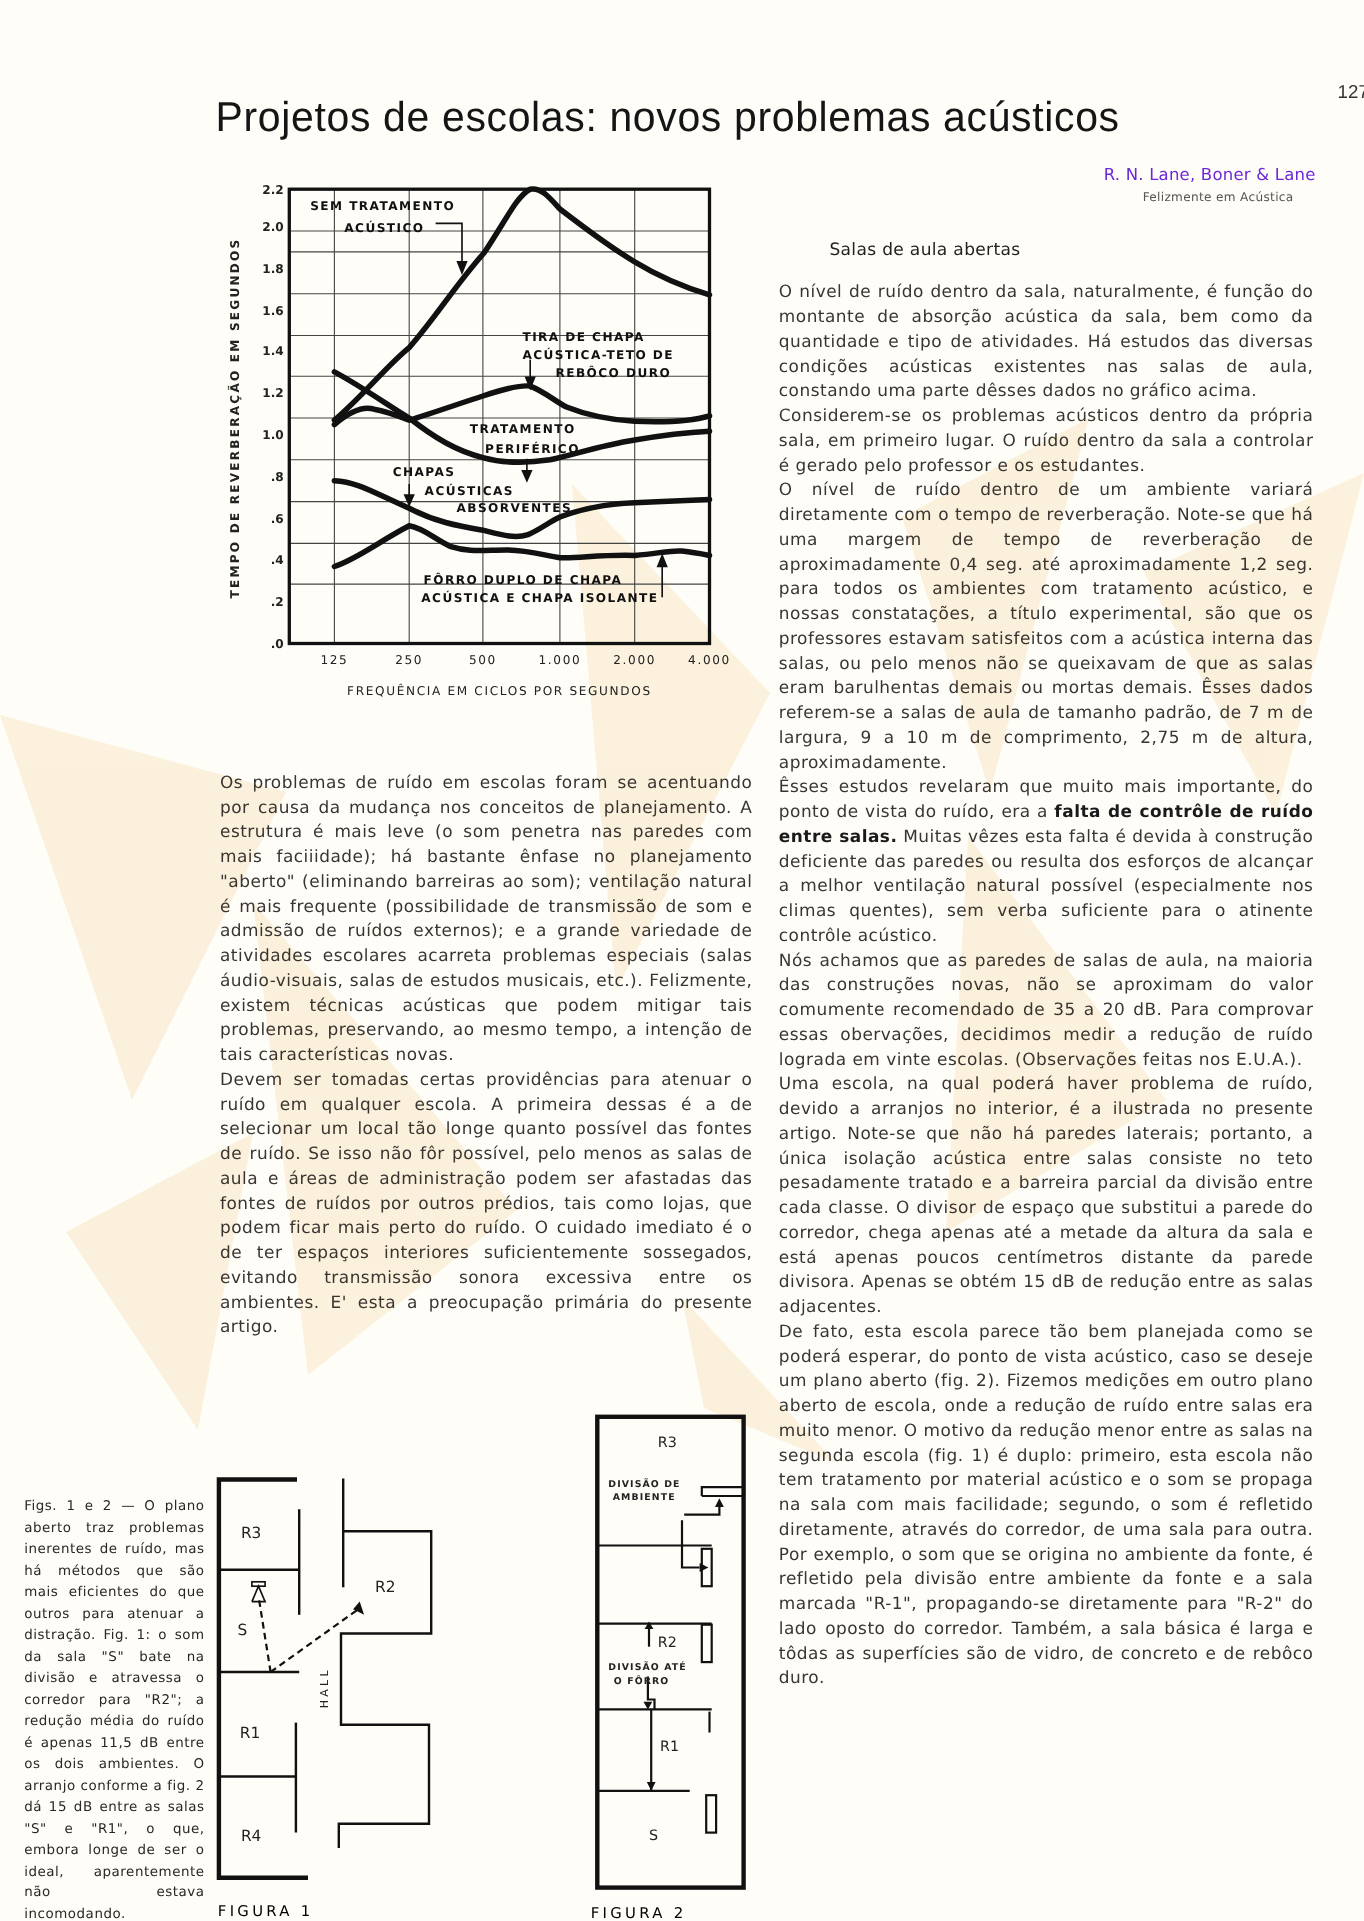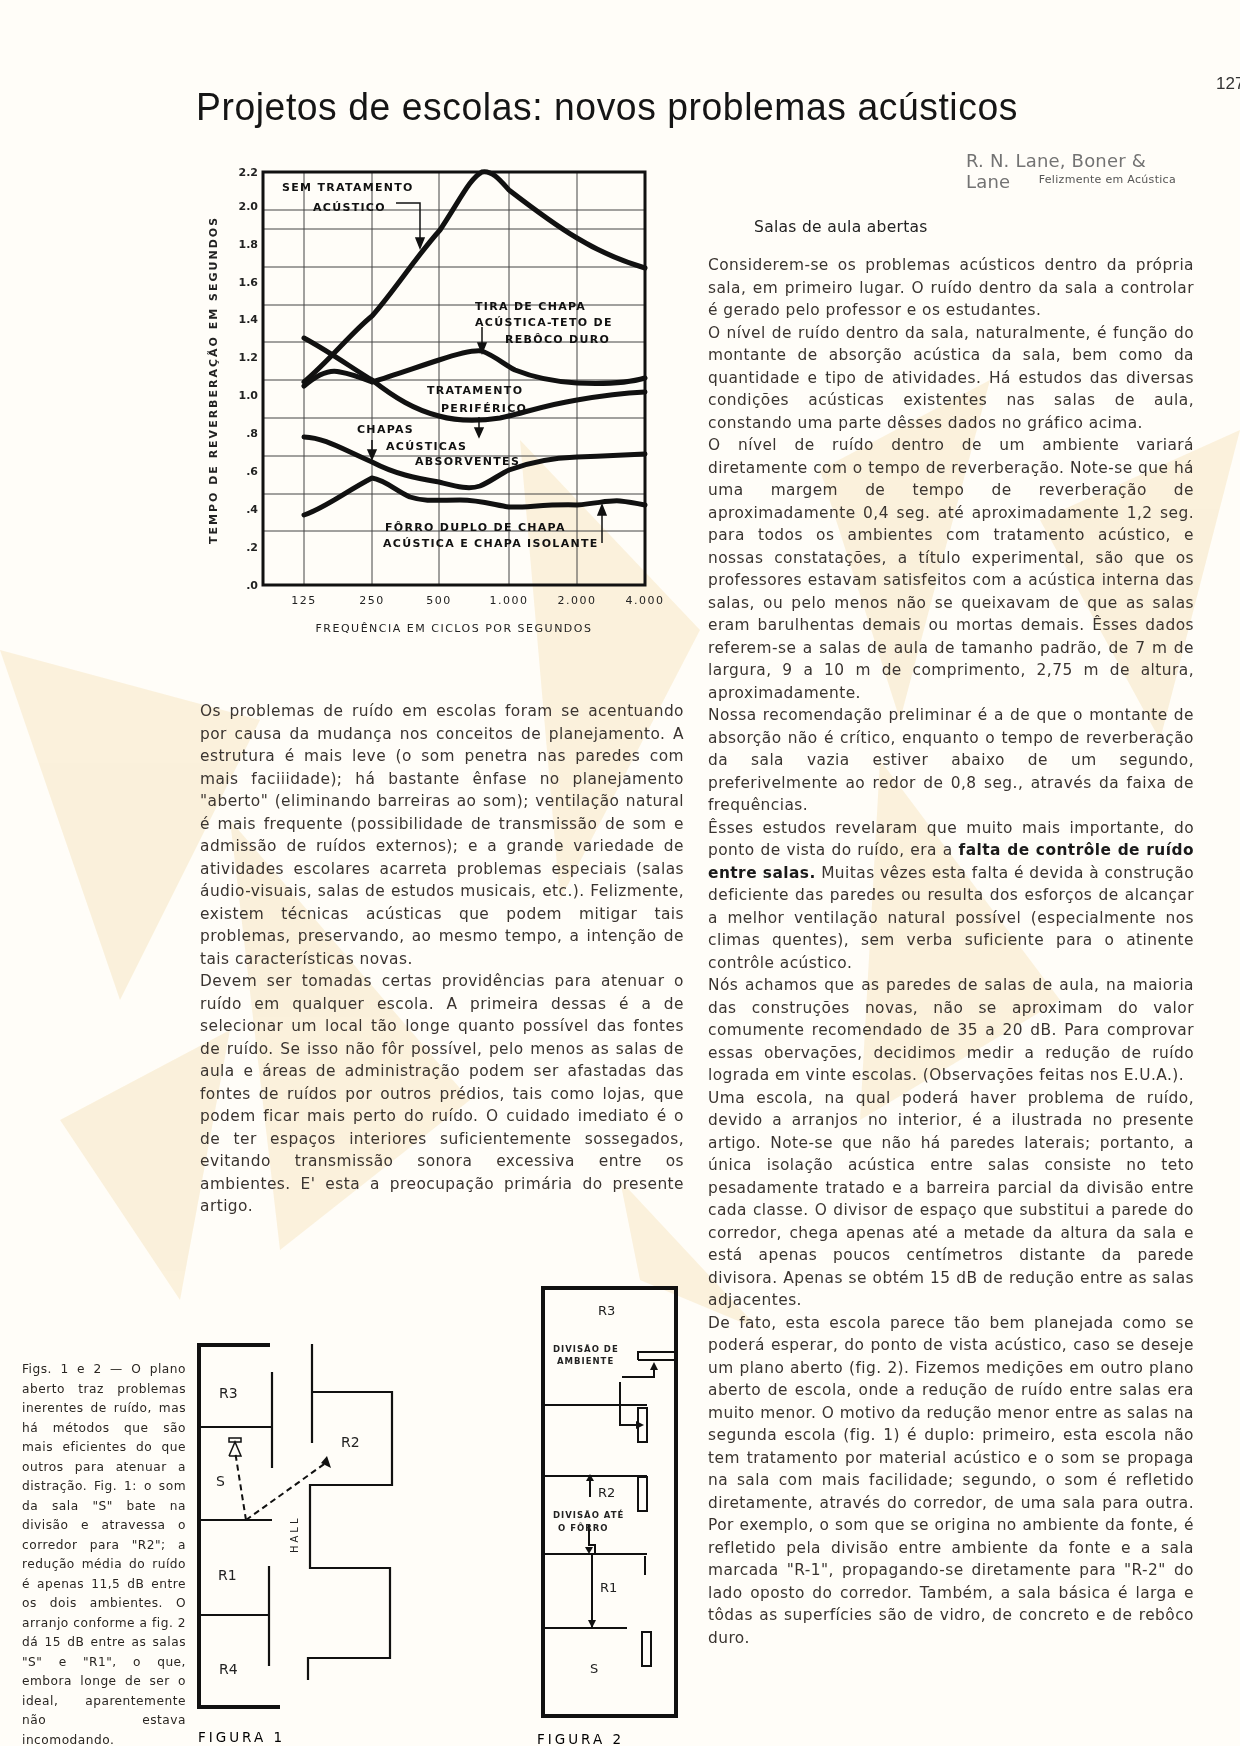--- a/index.html
+++ b/index.html
@@ -2,21 +2,21 @@
 <html><head>
 <meta charset="utf-8">
 <style>
   html, body { margin:0; padding:0; }
   body { width:1240px; height:1746px; background:#fffdf8; position:relative; overflow:hidden;
          font-family:"DejaVu Sans", sans-serif; color:#2a2622; }
   .wm { position:absolute; pointer-events:none; }
   .abs { position:absolute; }
   .pageno { left:1216px; top:74px; font-family:"Liberation Sans Narrow","Liberation Sans", sans-serif; font-size:17px; color:#333; }
   .title { left:196px; top:86px; font-family:"Liberation Sans", sans-serif; font-size:38px; letter-spacing:0.6px; color:#151515; transform:scaleX(0.98); transform-origin:left; white-space:nowrap; }
-  .author { left:966px; top:150px; width:230px; font-size:18px; color:#737373; letter-spacing:0.2px; }
+  .author { left:966px; top:150px; width:230px; text-align:right; font-size:15px; color:#6d28d9; letter-spacing:0.2px; }
   .affil { left:966px; top:173px; width:210px; text-align:right; font-size:11px; color:#555; letter-spacing:0.3px; }
   .section { left:708px; top:218px; font-size:15.5px; color:#222; letter-spacing:0.3px;margin-left:46px; }
   .col { position:absolute; font-size:15.4px; line-height:22.5px; text-align:justify; letter-spacing:0.45px; color:#3a3430; }
   .col p { margin:0; text-indent:0; }
   .col b { color:#1a1a1a; font-weight:bold; }
   .rcol { left:708px; top:254px; width:486px; }
   .lcol { left:200px; top:700px; width:484px; }
   .caption { position:absolute; left:22px; top:1360px; width:164px; font-size:12.2px; line-height:19.5px; text-align:justify; letter-spacing:0.5px; color:#2a2622; }
   .figlabel { font-size:13.5px; letter-spacing:3px; color:#333; }
   svg text { font-family:"DejaVu Sans", sans-serif; }
@@ -122,24 +122,23 @@
     <text x="357" y="433">CHAPAS</text>
     <text x="386" y="450">ACÚSTICAS</text>
     <text x="415" y="465">ABSORVENTES</text>
     <text x="385" y="531">FÔRRO DUPLO DE CHAPA</text>
     <text x="383" y="547">ACÚSTICA E CHAPA ISOLANTE</text>
   </g>
 </svg>
 
 <div class="abs section">Salas de aula abertas</div>
 <div class="col rcol">
+  <p>O nível de ruído dentro da sala, naturalmente, é função do montante de absorção acústica da sala, bem como da quantidade e tipo de atividades.  Há estudos das diversas condições acústicas existentes nas salas de aula, constando uma parte dêsses dados no gráfico acima.</p>
   <p>Considerem-se os problemas acústicos dentro da própria sala, em primeiro lugar.  O ruído dentro da sala a controlar é gerado pelo professor e os estudantes.</p>
-  <p>O nível de ruído dentro da sala, naturalmente, é função do montante de absorção acústica da sala, bem como da quantidade e tipo de atividades.  Há estudos das diversas condições acústicas existentes nas salas de aula, constando uma parte dêsses dados no gráfico acima.</p>
   <p>O nível de ruído dentro de um ambiente variará diretamente com o tempo de reverberação.  Note-se que há uma margem de tempo de reverberação de aproximadamente 0,4 seg. até aproximadamente 1,2 seg. para todos os ambientes com tratamento acústico, e nossas constatações, a título experimental, são que os professores estavam satisfeitos com a acústica interna das salas, ou pelo menos não se queixavam de que as salas eram barulhentas demais ou mortas demais. Êsses dados referem-se a salas de aula de tamanho padrão, de 7 m de largura, 9 a 10 m de comprimento, 2,75 m de altura, aproximadamente.</p>
-  <p>Nossa recomendação preliminar é a de que o montante de absorção não é crítico, enquanto o tempo de reverberação da sala vazia estiver abaixo de um segundo, preferivelmente ao redor de 0,8 seg., através da faixa de frequências.</p>
   <p><span>Êsses estudos revelaram que muito mais importante, do ponto de vista do ruído, era a </span><b>falta de contrôle de ruído entre salas.</b><span>  Muitas vêzes esta falta é devida à construção deficiente das paredes ou resulta dos esforços de alcançar a melhor ventilação natural possível (especialmente nos climas quentes), sem verba suficiente para o atinente contrôle acústico.</span></p>
   <p>Nós achamos que as paredes de salas de aula, na maioria das construções novas, não se aproximam do valor comumente recomendado de 35 a 20 dB.  Para comprovar essas obervações, decidimos medir a redução de ruído lograda em vinte escolas.  (Observações feitas nos E.U.A.).</p>
   <p>Uma escola, na qual poderá haver problema de ruído, devido a arranjos no interior, é a ilustrada no presente artigo.  Note-se que não há paredes laterais; portanto, a única isolação acústica entre salas consiste no teto pesadamente tratado e a barreira parcial da divisão entre cada classe.  O divisor de espaço que substitui a parede do corredor, chega apenas até a metade da altura da sala e está apenas poucos centímetros distante da parede divisora.  Apenas se obtém 15 dB de redução entre as salas adjacentes.</p>
   <p>De fato, esta escola parece tão bem planejada como se poderá esperar, do ponto de vista acústico, caso se deseje um plano aberto (fig. 2).  Fizemos medições em outro plano aberto de escola, onde a redução de ruído entre salas era muito menor.  O motivo da redução menor entre as salas na segunda escola (fig. 1) é duplo: primeiro, esta escola não tem tratamento por material acústico e o som se propaga na sala com mais facilidade; segundo, o som é refletido diretamente, através do corredor, de uma sala para outra.  Por exemplo, o som que se origina no ambiente da fonte, é refletido pela divisão entre ambiente da fonte e a sala marcada "R-1", propagando-se diretamente para "R-2" do lado oposto do corredor.  Também, a sala básica é larga e tôdas as superfícies são de vidro, de concreto e de rebôco duro.</p>
 </div>
 
 <div class="col lcol">
   <p>Os problemas de ruído em escolas foram se acentuando por causa da mudança nos conceitos de planejamento. A estrutura é mais leve (o som penetra nas paredes com mais faciiidade); há bastante ênfase no planejamento "aberto" (eliminando barreiras ao som); ventilação natural é mais frequente (possibilidade de transmissão de som e admissão de ruídos externos); e a grande variedade de atividades escolares acarreta problemas especiais (salas áudio-visuais, salas de estudos musicais, etc.).  Felizmente, existem técnicas acústicas que podem mitigar tais problemas, preservando, ao mesmo tempo, a intenção de tais características novas.</p>
   <p>Devem ser tomadas certas providências para atenuar o ruído em qualquer escola.  A primeira dessas é a de selecionar um local tão longe quanto possível das fontes de ruído.  Se isso não fôr possível, pelo menos as salas de aula e áreas de administração podem ser afastadas das fontes de ruídos por outros prédios, tais como lojas, que podem ficar mais perto do ruído.  O cuidado imediato é o de ter espaços interiores suficientemente sossegados, evitando transmissão sonora excessiva entre os ambientes.  E' esta a preocupação primária do presente artigo.</p>
 </div>

